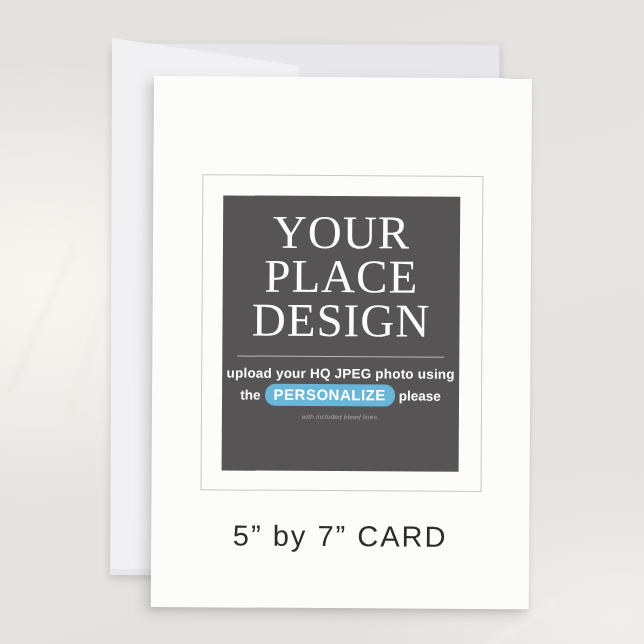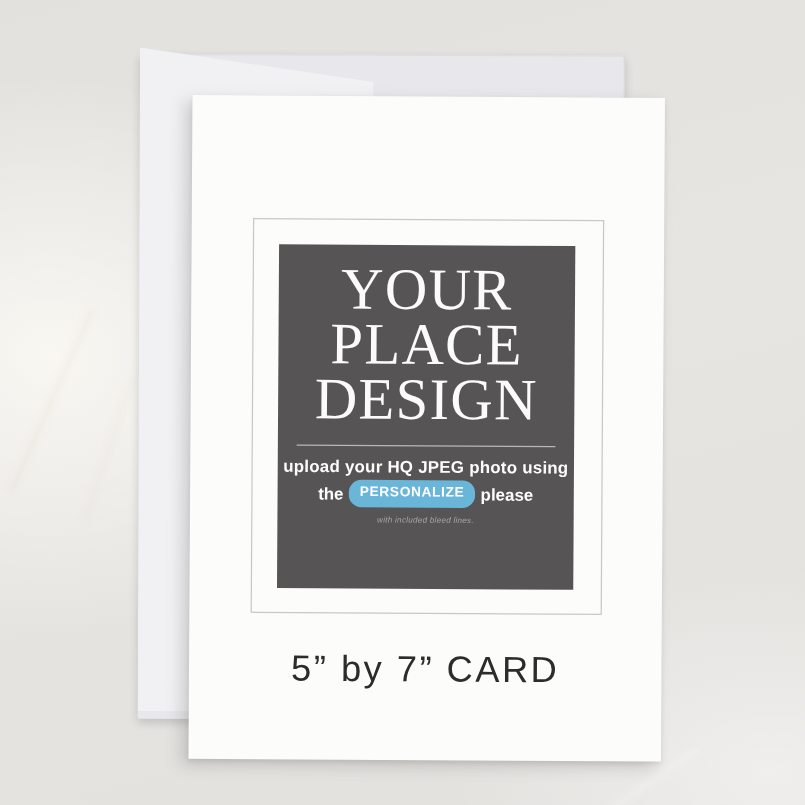--- a/index.html
+++ b/index.html
@@ -63,21 +63,21 @@
     font-weight:700;font-size:13.5px;line-height:15px;
     letter-spacing:0.2px;color:#fdfdfd;white-space:nowrap;
   }
   .upload-row{
     margin-top:3px;font-weight:700;font-size:13.5px;line-height:19px;
     color:#fdfdfd;display:flex;align-items:center;justify-content:center;
   }
   .pill{
     display:inline-block;background:#69b6d8;color:#ffffff;
     border-radius:10px;padding:1px 9px 2px;margin:0 4px;
-    font-size:11px;letter-spacing:0.5px;
+    font-size:15px;letter-spacing:0.5px;
   }
   .note{
     margin-top:7px;font-style:italic;font-size:6.5px;line-height:8.5px;
     letter-spacing:0.2px;color:#a9a7a8;
   }
   .caption{
     position:absolute;left:0;right:0;top:443px;text-align:center;
     font-size:29px;font-weight:500;letter-spacing:2px;color:#2d2c2d;
     white-space:nowrap;
   }

